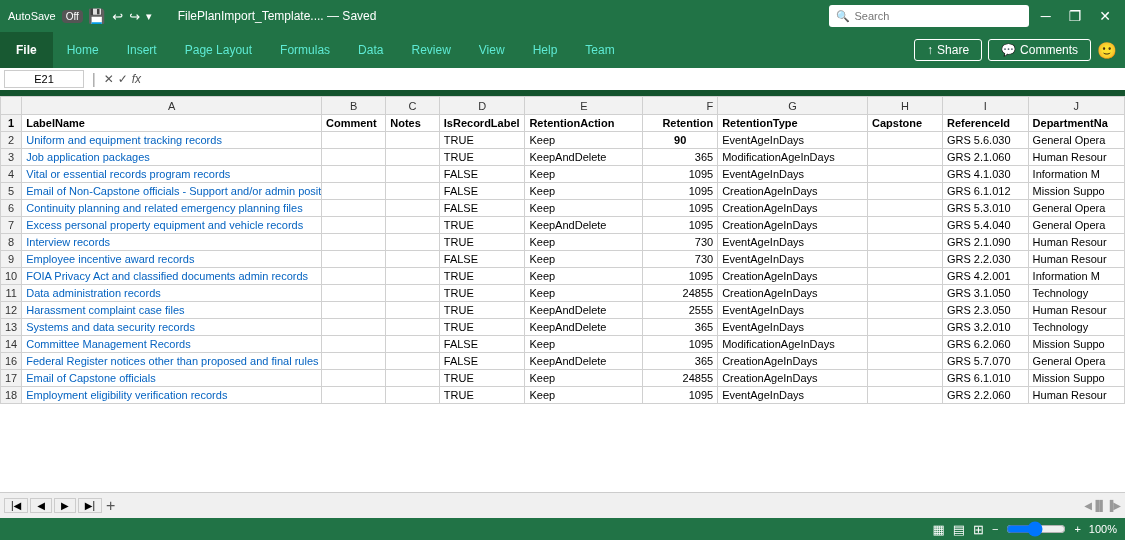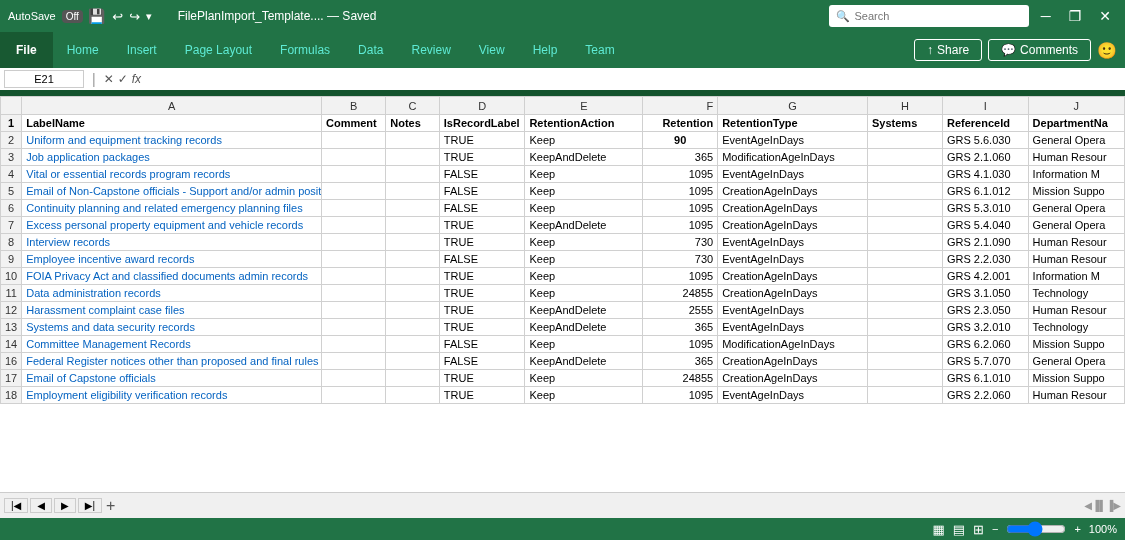--- a/index.html
+++ b/index.html
@@ -141,21 +141,21 @@
 
       <tr class="header-row">
         <td class="row-num">1</td>
         <td class="col-a">LabelName</td>
         <td class="col-b">Comment</td>
         <td class="col-c">Notes</td>
         <td class="col-d">IsRecordLabel</td>
         <td class="col-e">RetentionAction</td>
         <td class="col-f">Retention</td>
         <td class="col-g">RetentionType</td>
-        <td class="col-h">Systems</td>
+        <td class="col-h">Capstone</td>
         <td class="col-i">ReferenceId</td>
         <td class="col-j">DepartmentNa</td>
       </tr>
     <tr>
           <td class="row-num">2</td>
           <td class="col-a link-text">Uniform and equipment tracking records</td>
           <td class="col-b"></td>
           <td class="col-c"></td>
           <td class="col-d">TRUE</td>
           <td class="col-e">Keep</td>

